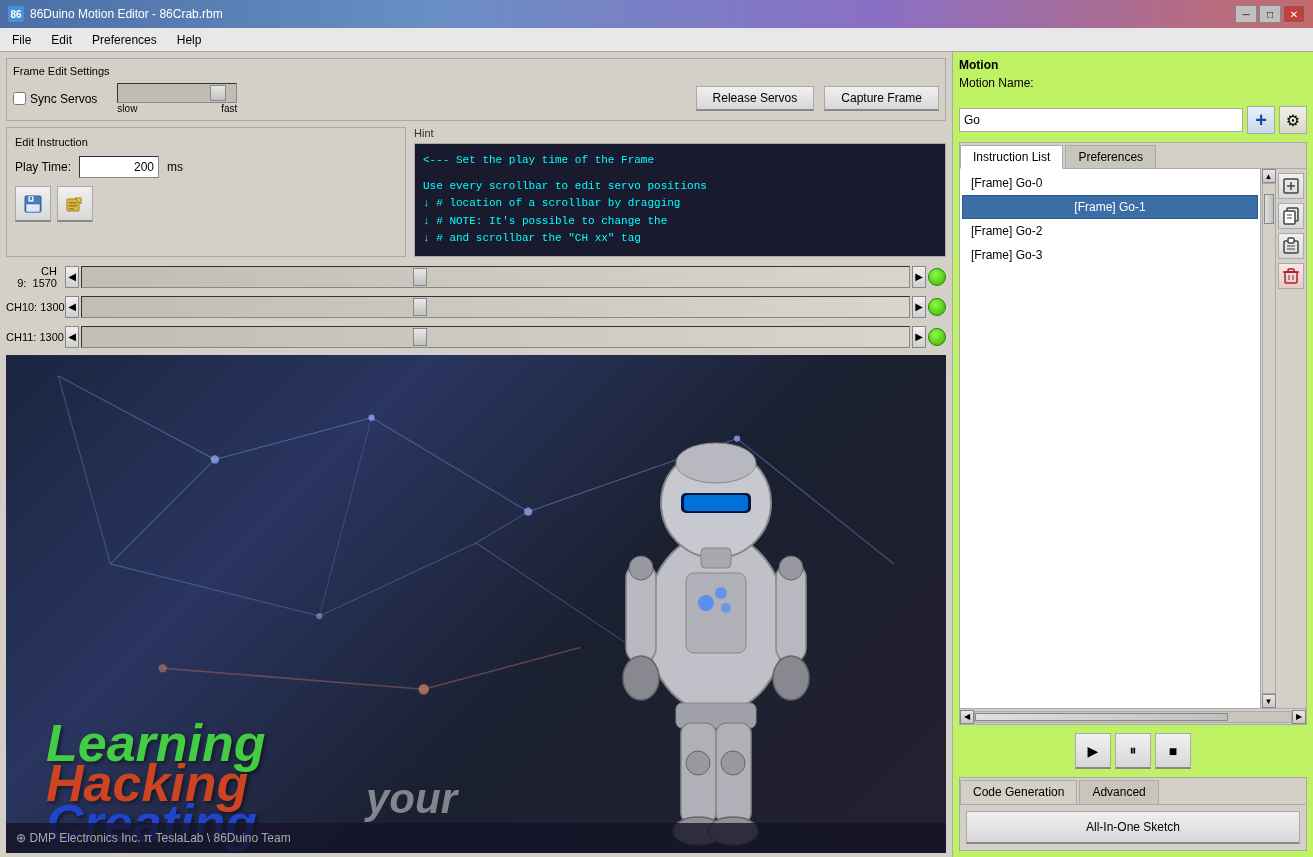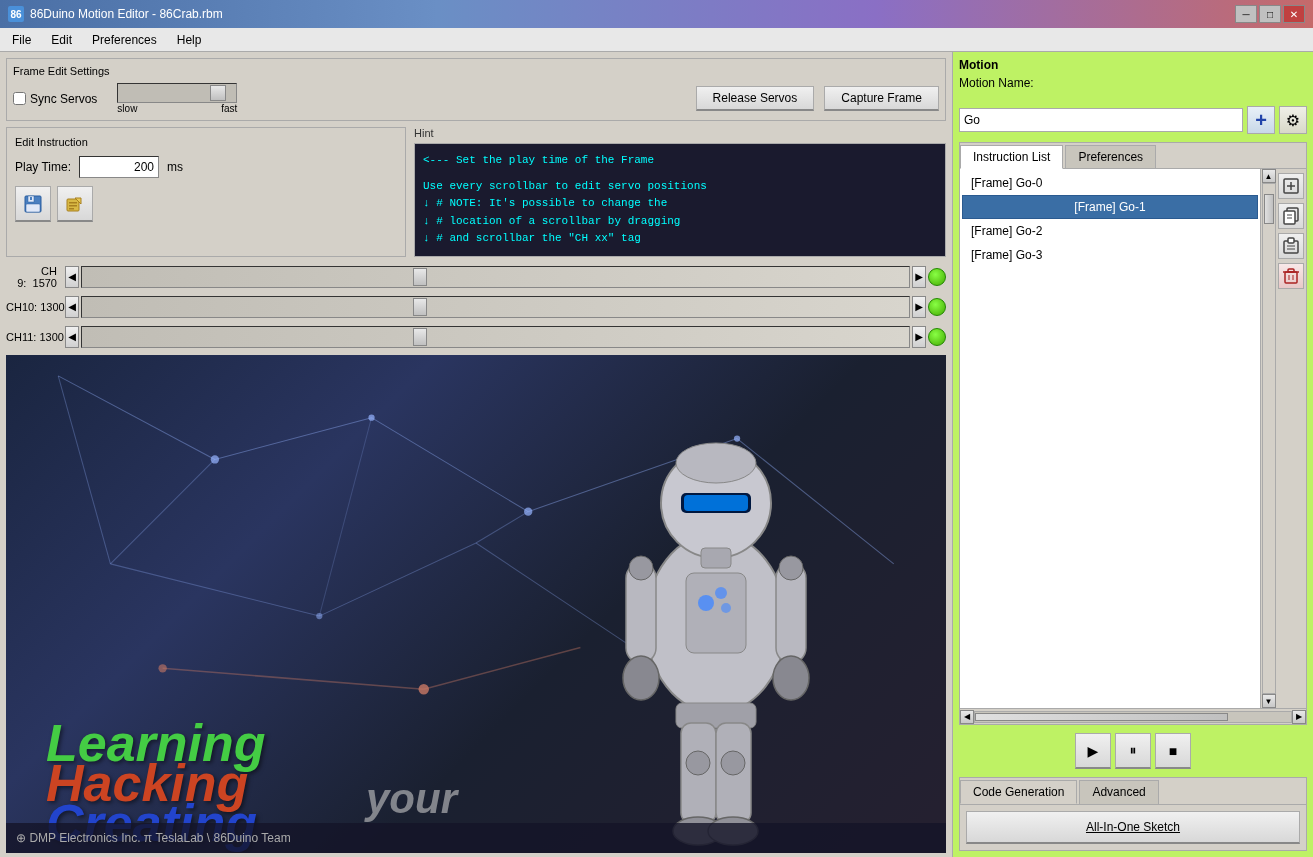--- a/index.html
+++ b/index.html
@@ -549,21 +549,20 @@
     }
     .code-tab.active {
       background: #d4d0c8;
       border-bottom: 1px solid #d4d0c8;
       z-index: 1;
     }
     .code-gen-buttons {
       display: flex;
       gap: 16px;
       padding: 6px;
-      text-decoration: underline;
     }
     .code-gen-btn {
       flex: 1;
       background: linear-gradient(to bottom, #f0f0f0, #d8d8d8);
       border: 1px solid #aaa;
       border-bottom: 2px solid #888;
       padding: 8px 4px;
       cursor: pointer;
       font-size: 12px;
       text-align: center;
@@ -650,22 +649,22 @@
           </button>
         </div>
       </div>
 
       <div class="hint-wrapper">
         <div class="hint-title">Hint</div>
         <div class="hint-box">
           <div>&lt;--- Set the play time of the Frame</div>
           <div style="height:8px"></div>
           <div>Use every scrollbar to edit servo positions</div>
+          <div>↓       # location of a scrollbar by dragging</div>
           <div>↓       # NOTE: It's possible to change the</div>
-          <div>↓       # location of a scrollbar by dragging</div>
           <div>↓       # and scrollbar the "CH xx" tag</div>
         </div>
       </div>
     </div>
 
     <div class="channel-list">
       <div class="channel-row">
         <span class="ch-label">CH 9:&nbsp;&nbsp;1570</span>
         <div class="ch-slider-container">
           <div class="ch-arrow">◀</div>

